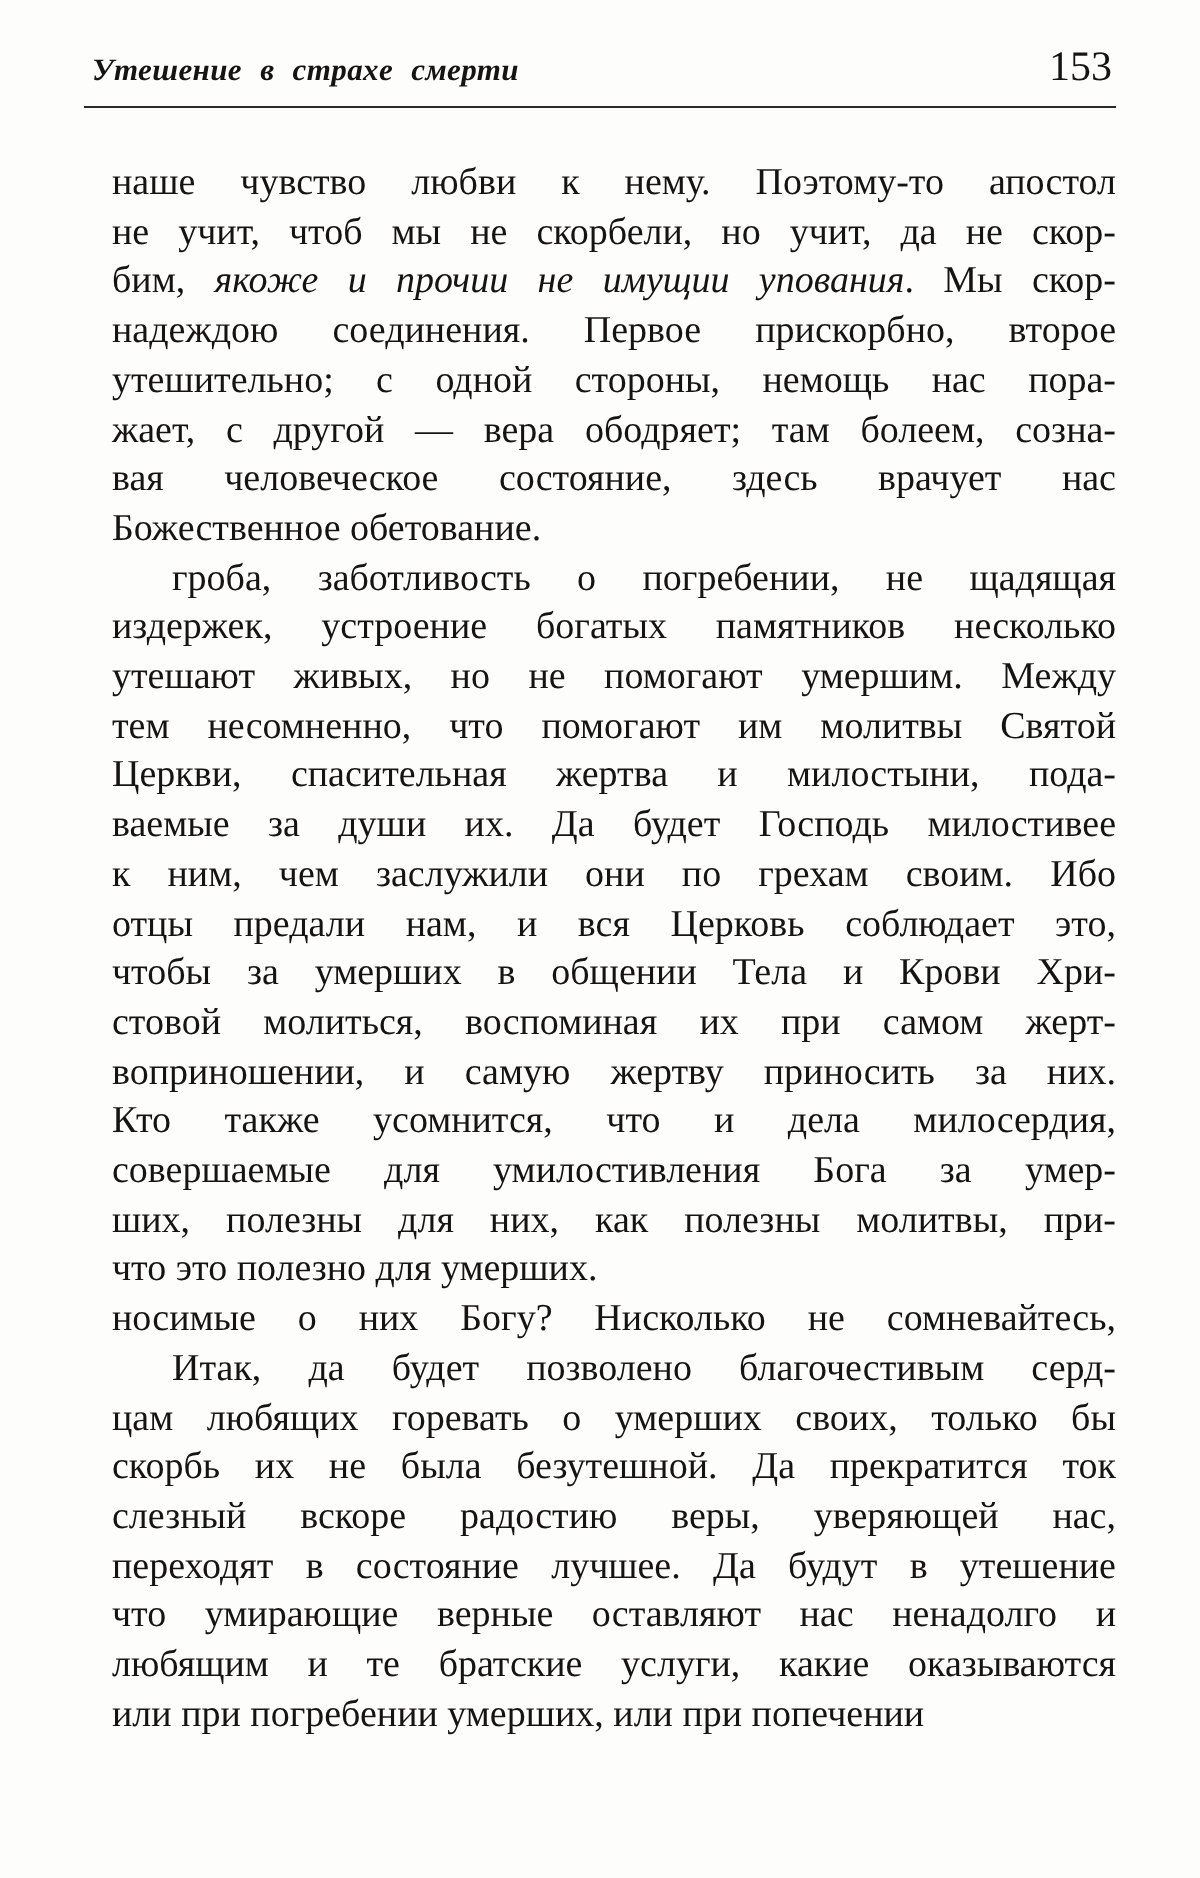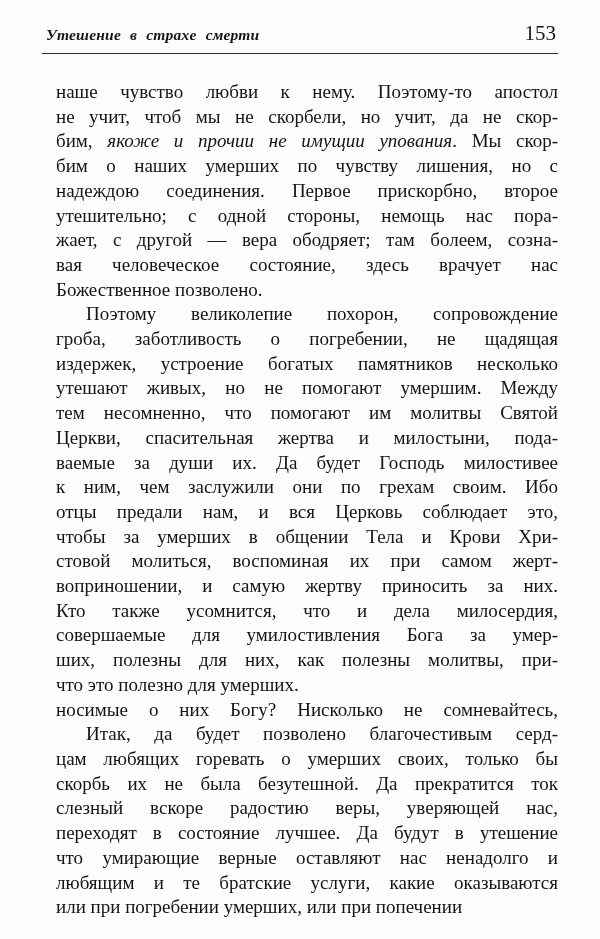--- a/index.html
+++ b/index.html
@@ -70,29 +70,27 @@
   <div class="header">
     <span class="running-title">Утешение в страхе смерти</span>
     <span class="page-number">153</span>
   </div>
   <hr class="header-rule">
   <div class="body-text">
       <div class="para">
         <div class="line"><span>наше чувство любви к нему. Поэтому-то апостол</span></div>
         <div class="line"><span>не учит, чтоб мы не скорбели, но учит, да не скор-</span></div>
         <div class="line"><span>бим, </span><em>якоже и прочии не имущии упования</em><span>. Мы скор-</span></div>
-        <div class="line"><span>бим о наших умерших по чувству лишения, но с</span></div>
         <div class="line"><span>надеждою соединения. Первое прискорбно, второе</span></div>
         <div class="line"><span>утешительно; с одной стороны, немощь нас пора-</span></div>
         <div class="line"><span>жает, с другой — вера ободряет; там болеем, созна-</span></div>
         <div class="line"><span>вая человеческое состояние, здесь врачует нас</span></div>
-        <div class="line last"><span>Божественное позволено.</span></div>
+        <div class="line last"><span>Божественное обетование.</span></div>
       </div>
       <div class="para indent">
-        <div class="line"><span>Поэтому великолепие похорон, сопровождение</span></div>
         <div class="line"><span>гроба, заботливость о погребении, не щадящая</span></div>
         <div class="line"><span>издержек, устроение богатых памятников несколько</span></div>
         <div class="line"><span>утешают живых, но не помогают умершим. Между</span></div>
         <div class="line"><span>тем несомненно, что помогают им молитвы Святой</span></div>
         <div class="line"><span>Церкви, спасительная жертва и милостыни, пода-</span></div>
         <div class="line"><span>ваемые за души их. Да будет Господь милостивее</span></div>
         <div class="line"><span>к ним, чем заслужили они по грехам своим. Ибо</span></div>
         <div class="line"><span>отцы предали нам, и вся Церковь соблюдает это,</span></div>
         <div class="line"><span>чтобы за умерших в общении Тела и Крови Хри-</span></div>
         <div class="line"><span>стовой молиться, воспоминая их при самом жерт-</span></div>

